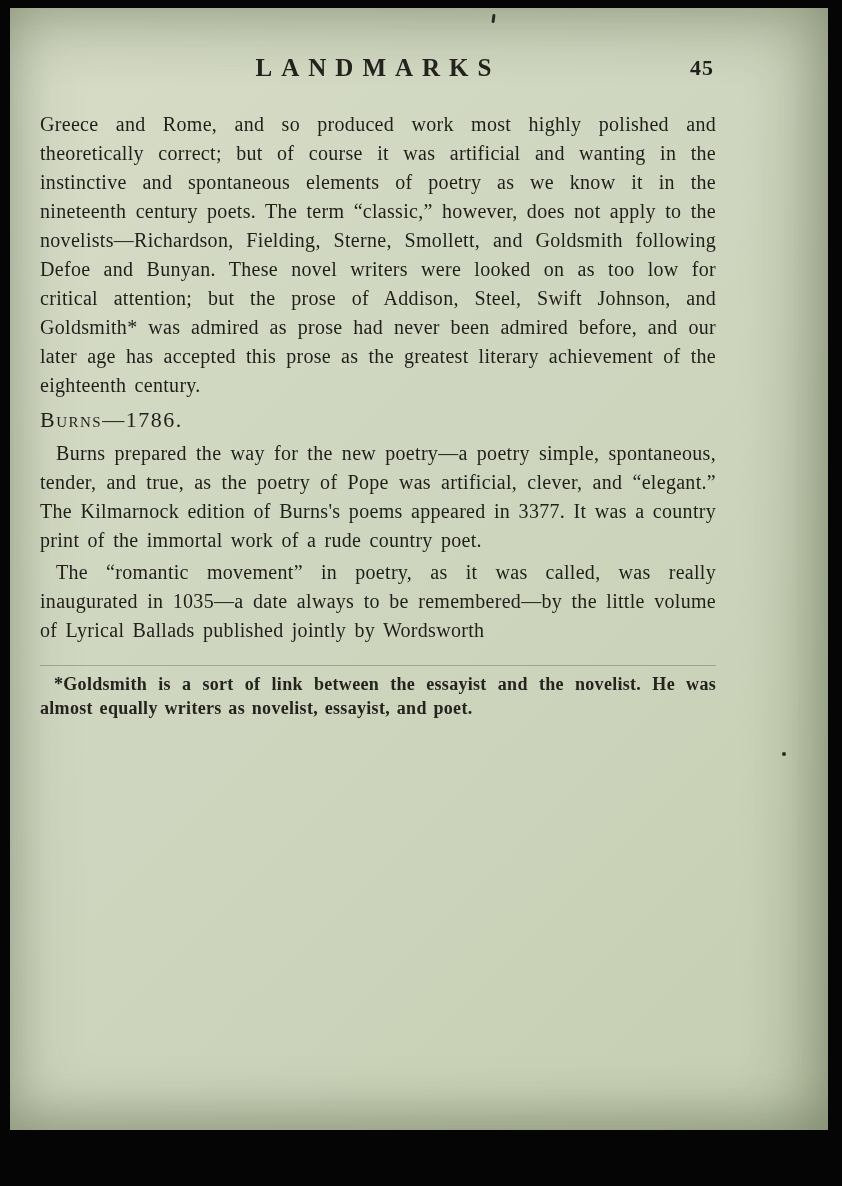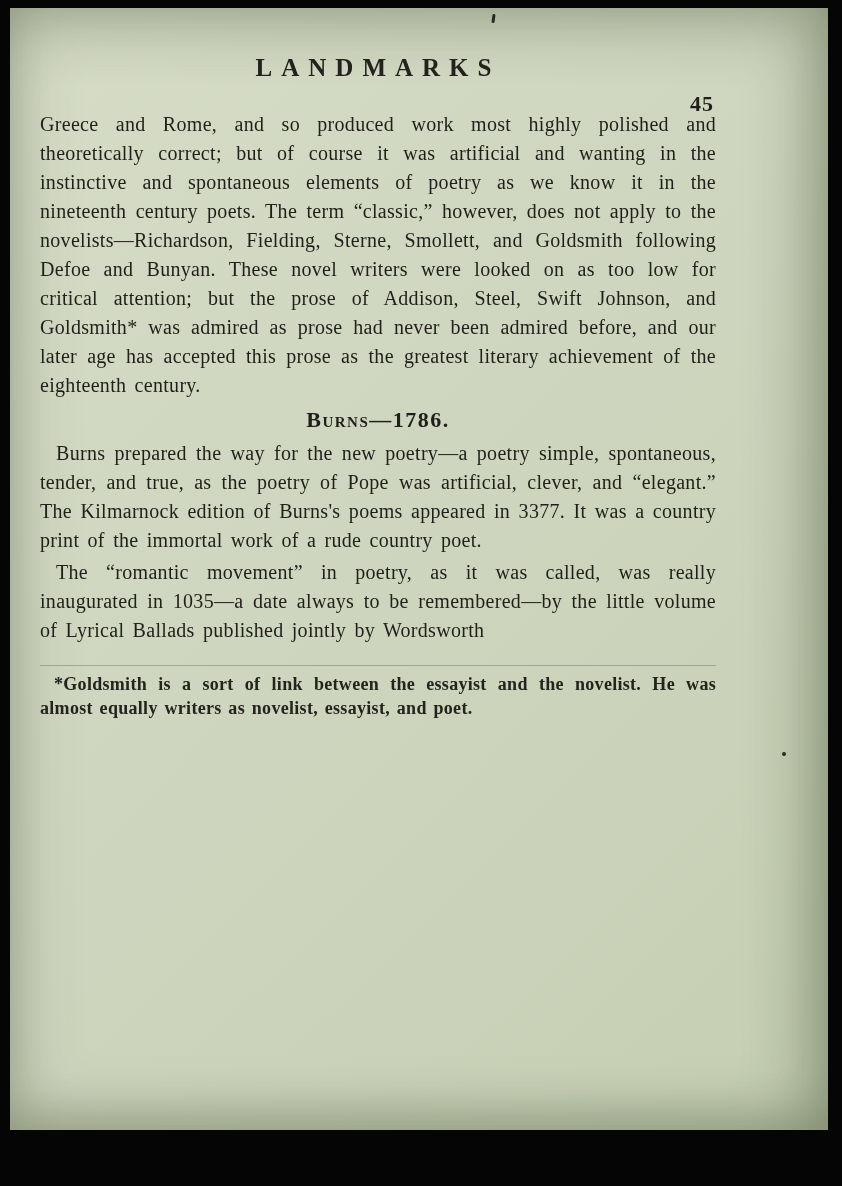--- a/index.html
+++ b/index.html
@@ -41,39 +41,37 @@
     letter-spacing: 9px;
     color: #23221c;
   }
   .page-number {
     position: absolute;
     right: 2px;
     top: 1px;
     font-size: 22px;
     font-weight: 700;
     letter-spacing: 1px;
-    margin-top: 36px;
   }
   .para {
     margin: 0 0 3px 0;
     font-size: 20px;
     line-height: 29px;
     text-align: justify;
     text-indent: 16px;
     word-spacing: 3px;
     letter-spacing: 0.3px;
   }
   .para.no-indent {
     text-indent: 0;
   }
   .section-heading {
     margin: 6px 0 5px 0;
-    text-align: center;
     font-size: 22px;
-    font-weight: 700;
+    font-weight: 400;
     font-variant: small-caps;
     letter-spacing: 1.5px;
     line-height: 28px;
   }
   .footnote {
     margin-top: 20px;
     padding-top: 6px;
     border-top: 1px solid rgba(45, 45, 32, 0.28);
   }
   .footnote-text {

